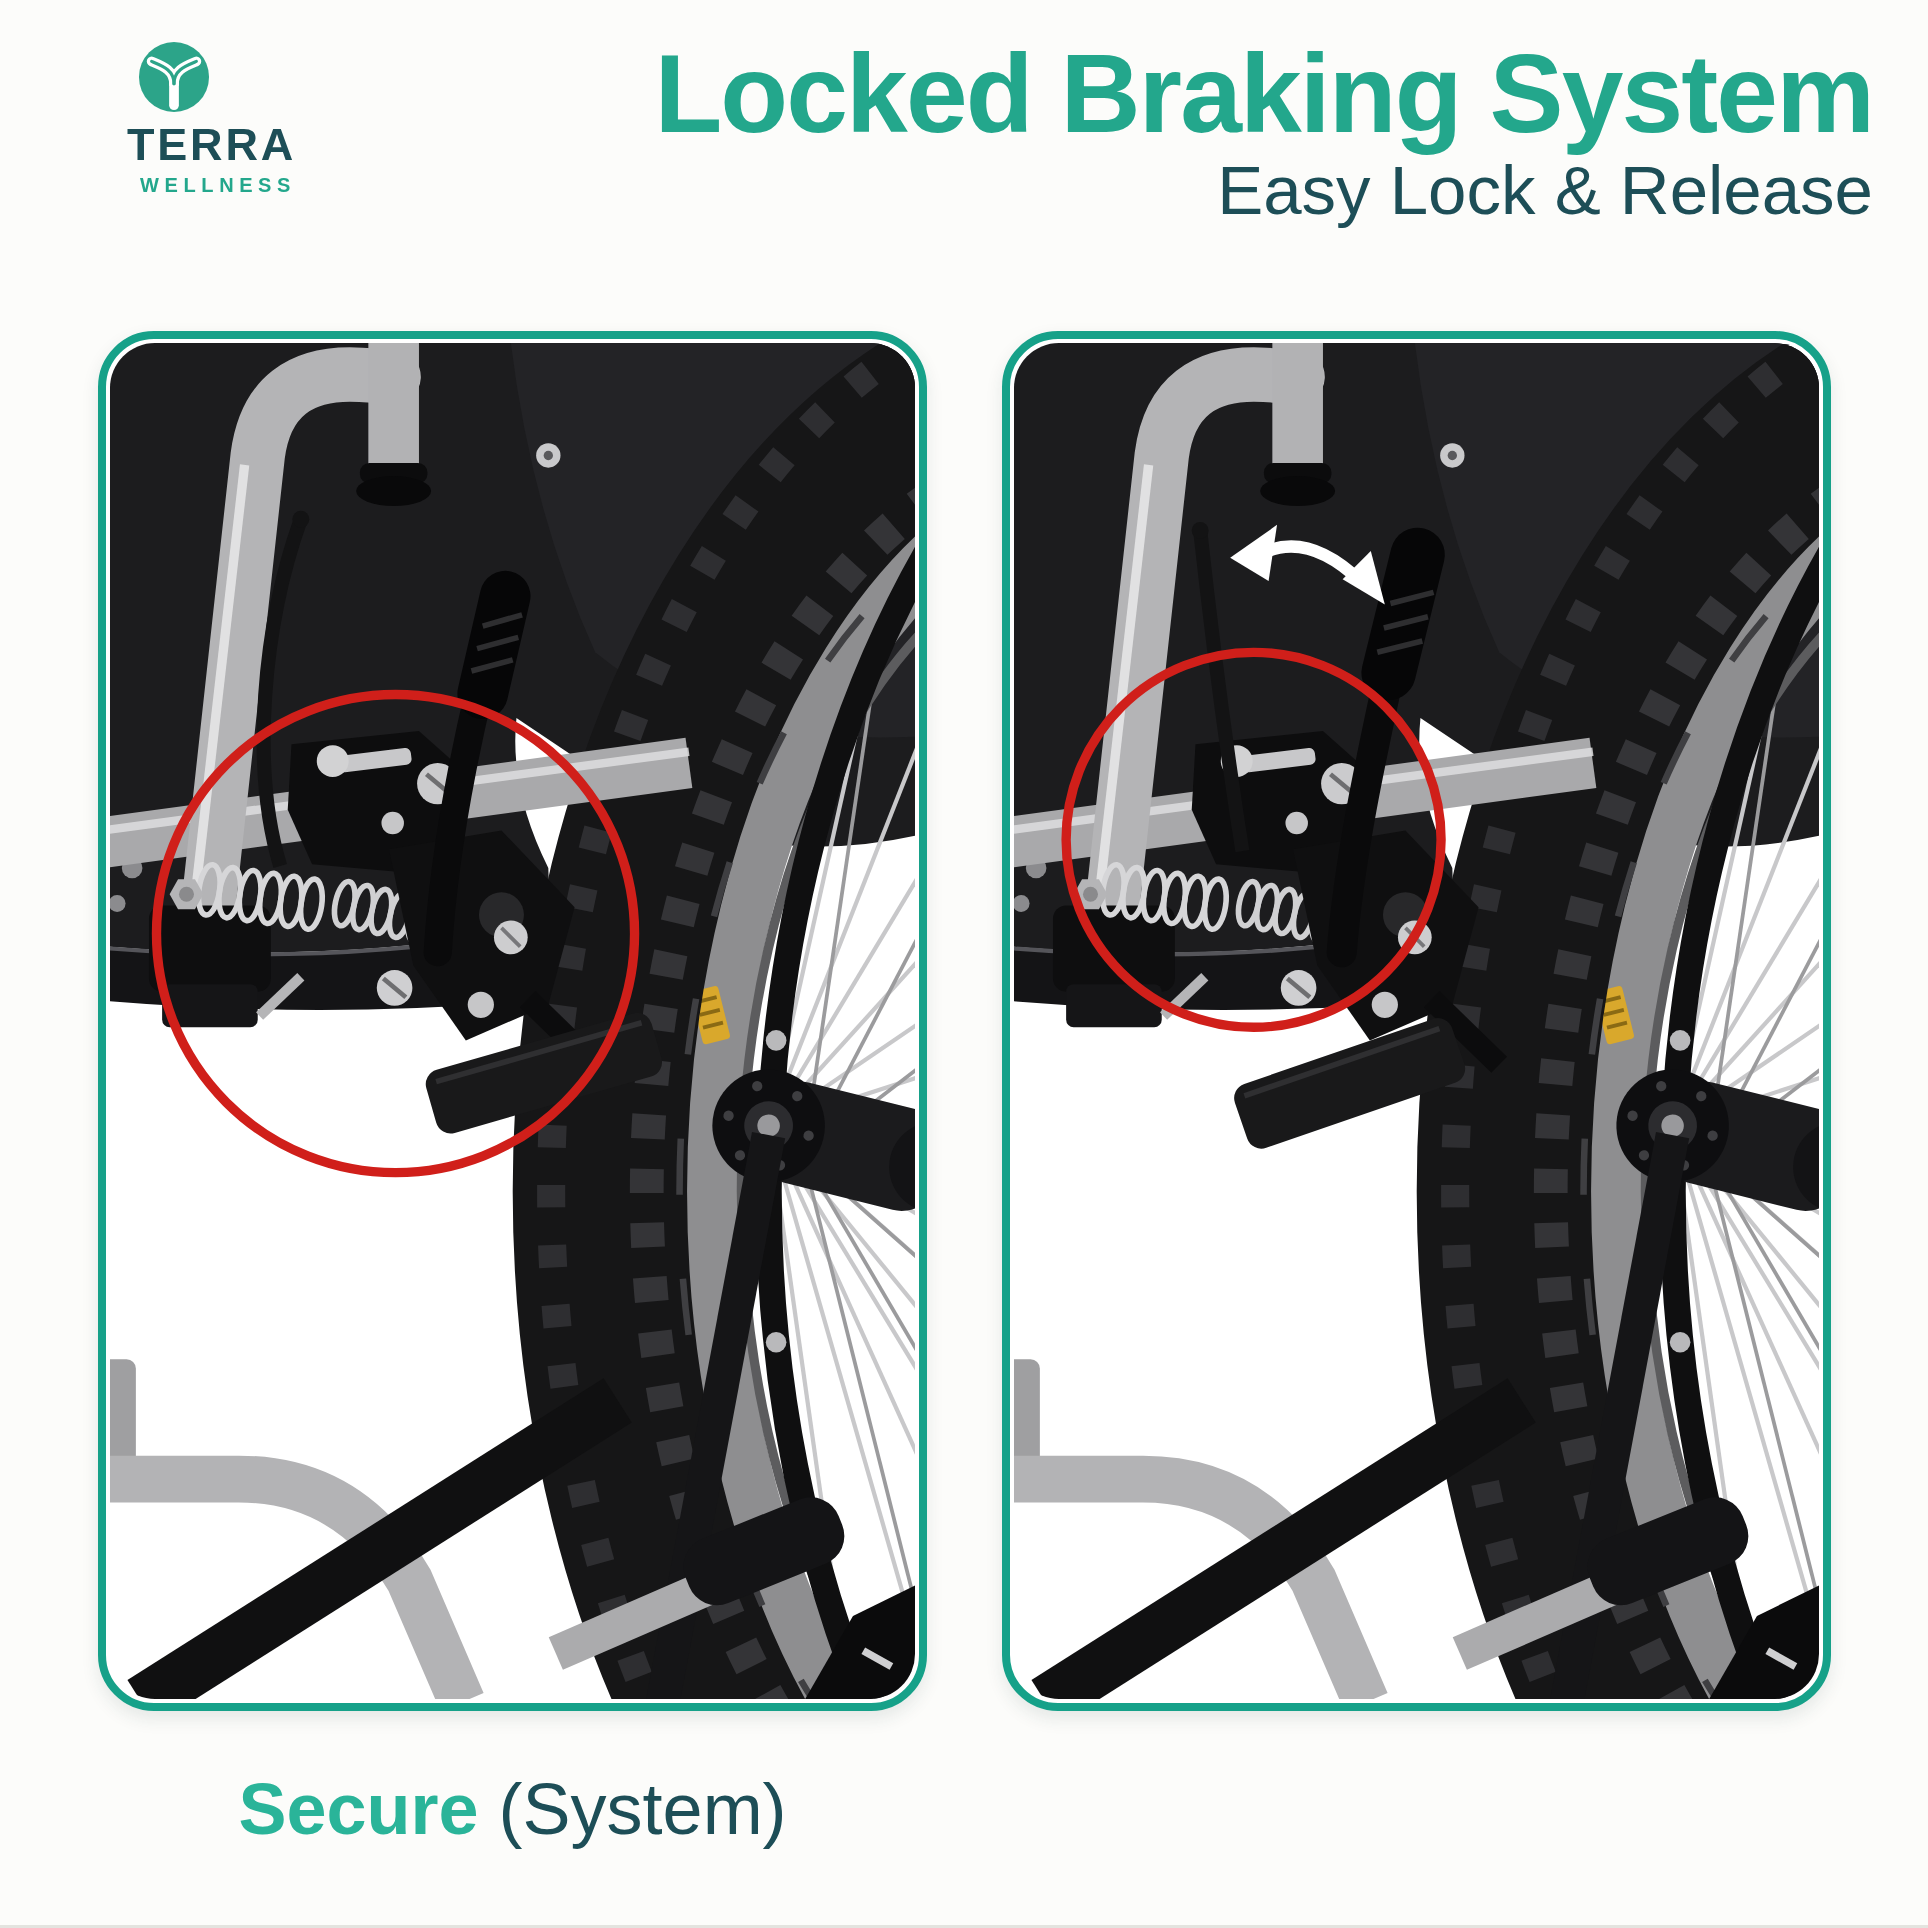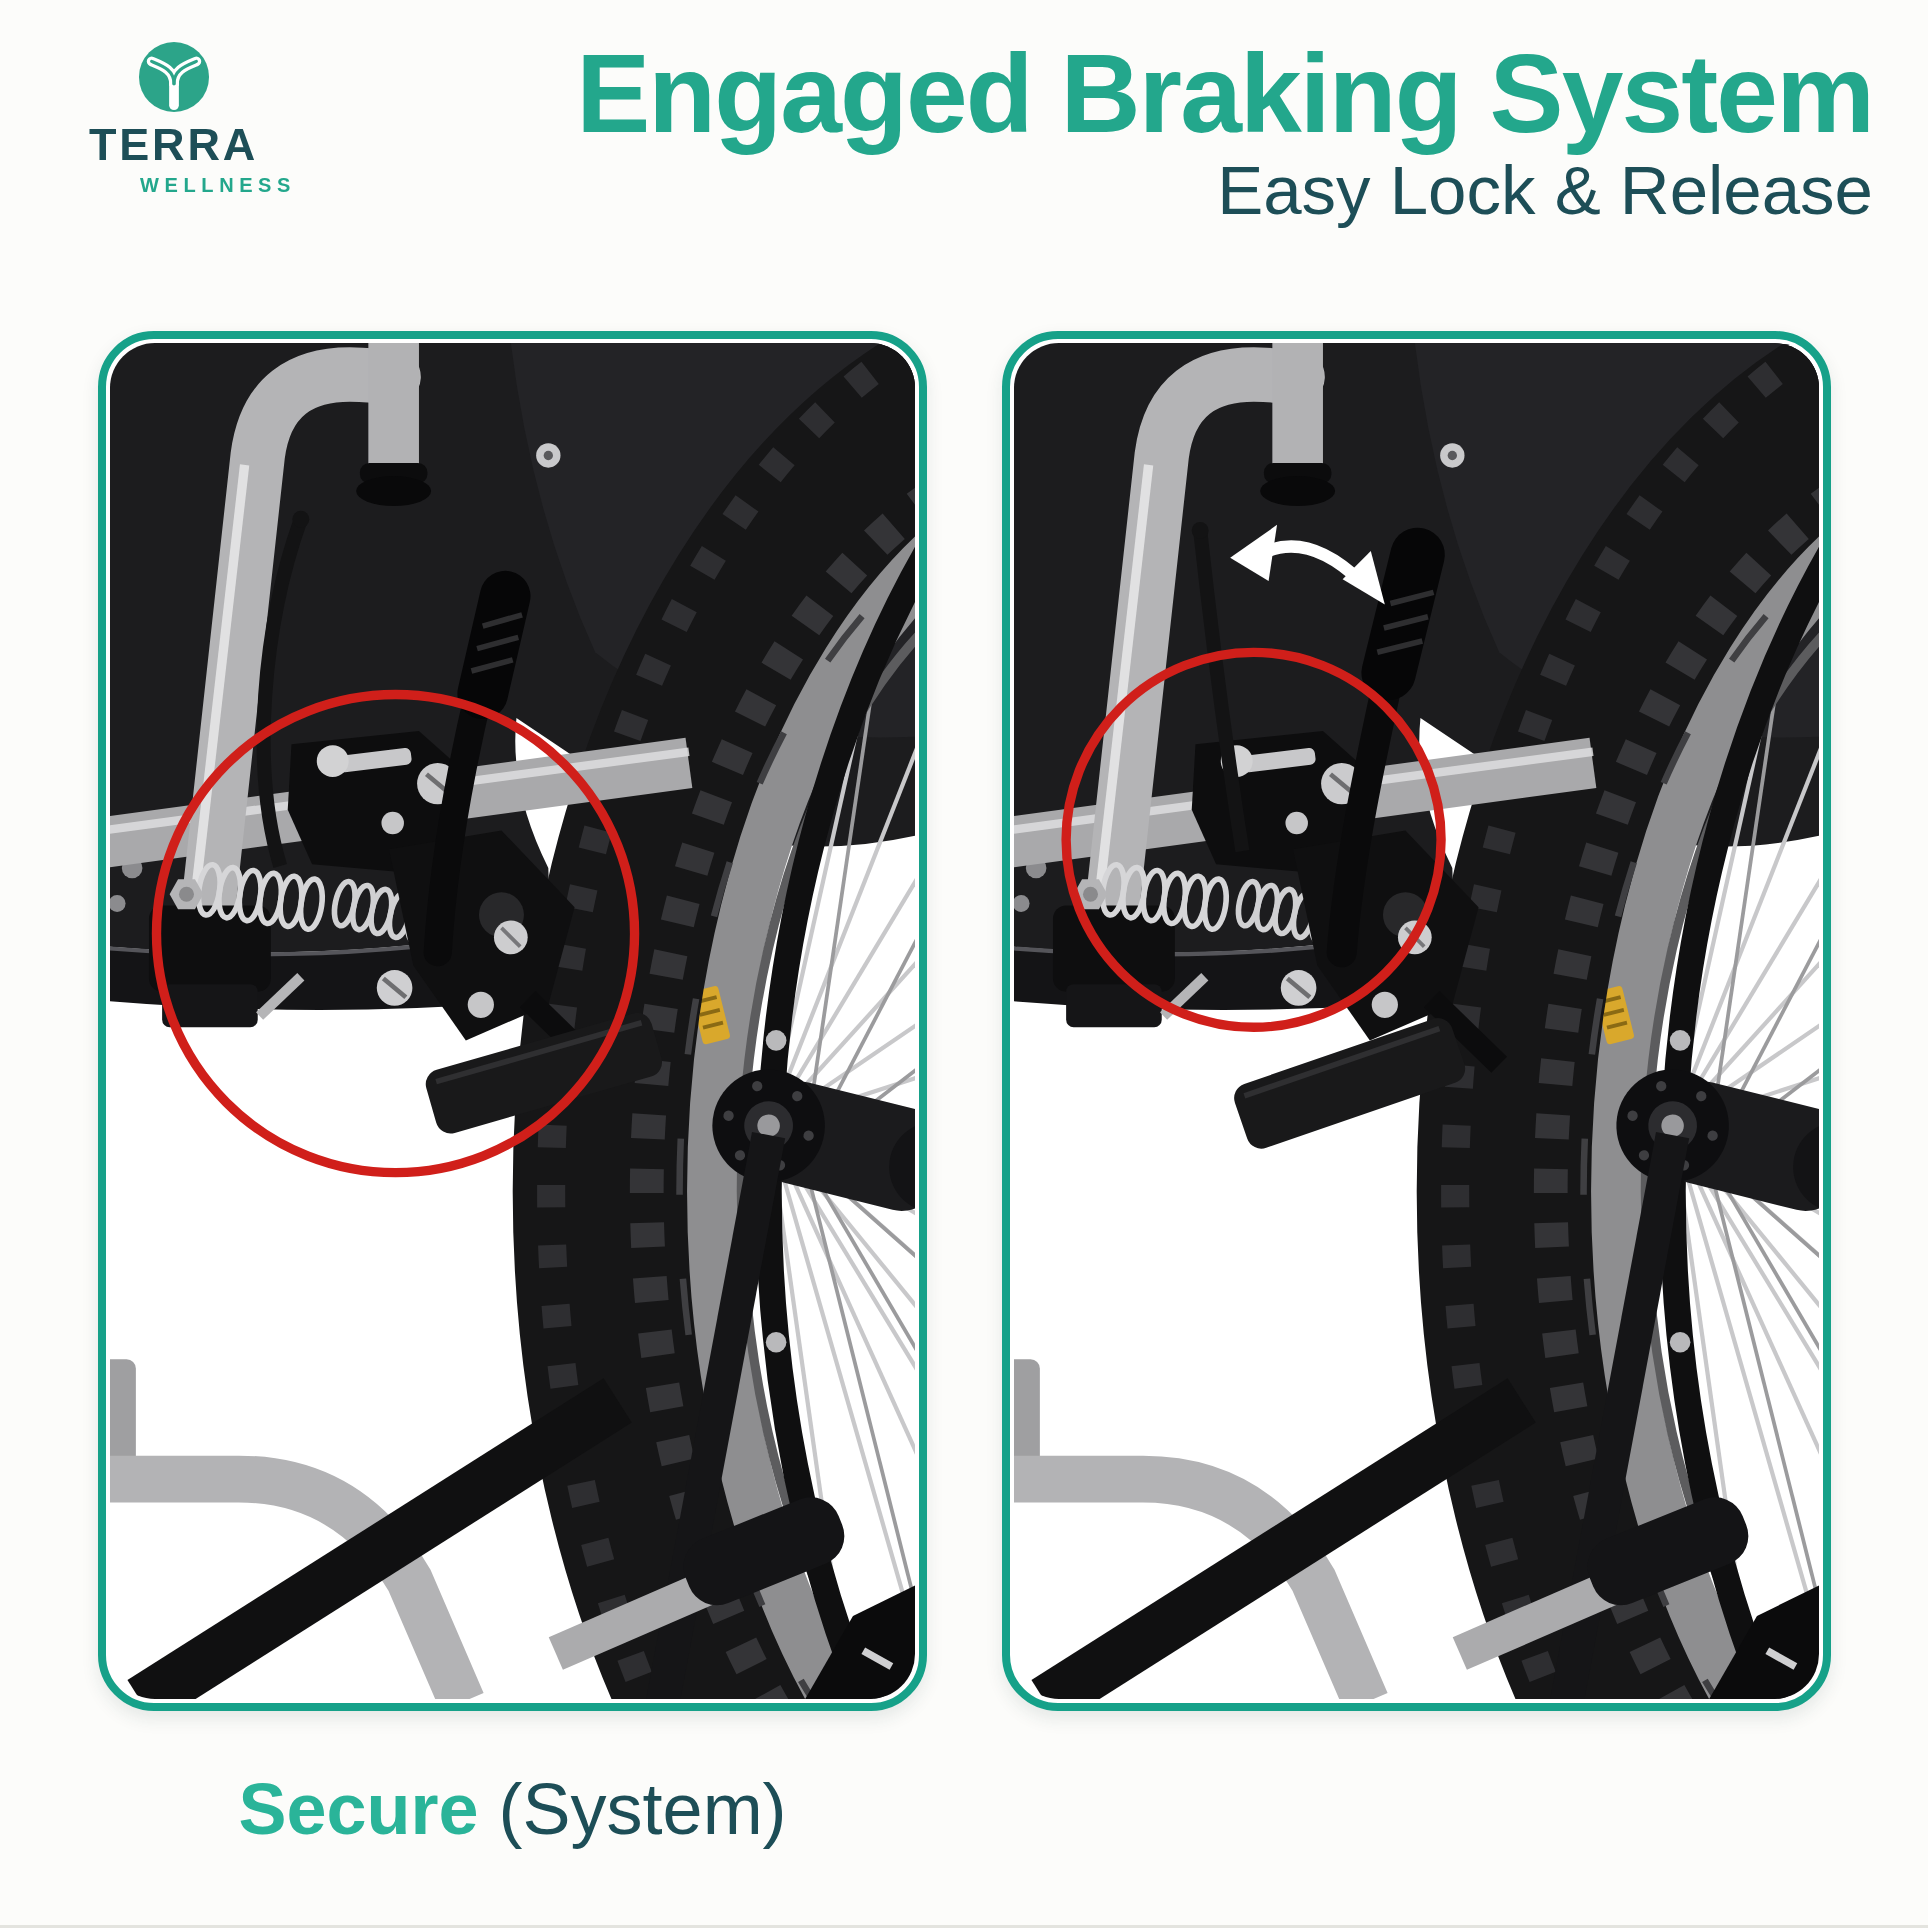--- a/index.html
+++ b/index.html
@@ -3,21 +3,21 @@
 <meta charset="utf-8">
 <style>
   html,body{margin:0;padding:0;background:#ffffff;}
   body{font-family:"Liberation Sans", sans-serif;}
   #canvas{position:relative;width:1928px;height:1928px;background:#fcfcfa;overflow:hidden;}
 
   
   .brand{position:absolute;left:51px;top:41px;width:245px;text-align:center;}
   .brand-mark{width:72px;height:72px;margin:0 auto;display:block;}
   .brand-name{margin-top:5.6px;font-size:45px;font-weight:700;letter-spacing:2.8px;
-              color:var(--dark-teal,#1d4e57);text-align:center;padding-left:0px;}
+              color:var(--dark-teal,#1d4e57);text-align:right;padding-left:0px;}
   .brand-tagline{font-size:20px;font-weight:700;letter-spacing:5.6px;color:var(--teal,#23a78c);
                  text-align:right;padding-left:15px;margin-top:3.8px;}
   .header-text{position:absolute;top:22.6px;right:55px;text-align:right;}
   .page-title{margin:0;font-size:111px;line-height:1.28;font-weight:800;letter-spacing:-1.9px;
               color:var(--teal,#23a78c);}
   .page-subtitle{margin:-11.3px 0 0 0;font-size:69px;line-height:1.1;font-weight:400;
                  color:var(--dark-teal,#1d4e57);}
 
   
   .panel{position:absolute;top:331px;width:829px;height:1380px;box-sizing:border-box;
@@ -186,21 +186,21 @@
         <path d="M37,44 C37,30 48,26 60,21" stroke="#ffffff" stroke-width="10"></path>
         <path d="M37,44 C37,30 26,26 14,21" stroke="var(--logo-green,#2ca489)" stroke-width="3.2"></path>
         <path d="M37,44 C37,30 48,26 60,21" stroke="var(--logo-green,#2ca489)" stroke-width="3.2"></path>
       </g>
     </svg>
     <div class="brand-name">TERRA</div>
     <div class="brand-tagline">WELLNESS</div>
   </div>
 
   <div class="header-text">
-    <h1 class="page-title">Engaged Braking System</h1>
+    <h1 class="page-title">Locked Braking System</h1>
     <h2 class="page-subtitle">Easy Lock &amp; Release</h2>
   </div>
 
   <div class="panel left">
     <svg class="scene" viewBox="0 0 864 1447" preserveAspectRatio="xMidYMid slice" xmlns="http://www.w3.org/2000/svg" xmlns:xlink="http://www.w3.org/1999/xlink">
       <use href="#brake-scene" xlink:href="#brake-scene"></use>
       <g>
         <path d="M184,558 C152,452 166,300 206,188" stroke="#131314" stroke-width="15" fill="none"></path>
         <circle cx="206" cy="188" r="9" fill="#131314"></circle>
       </g>

